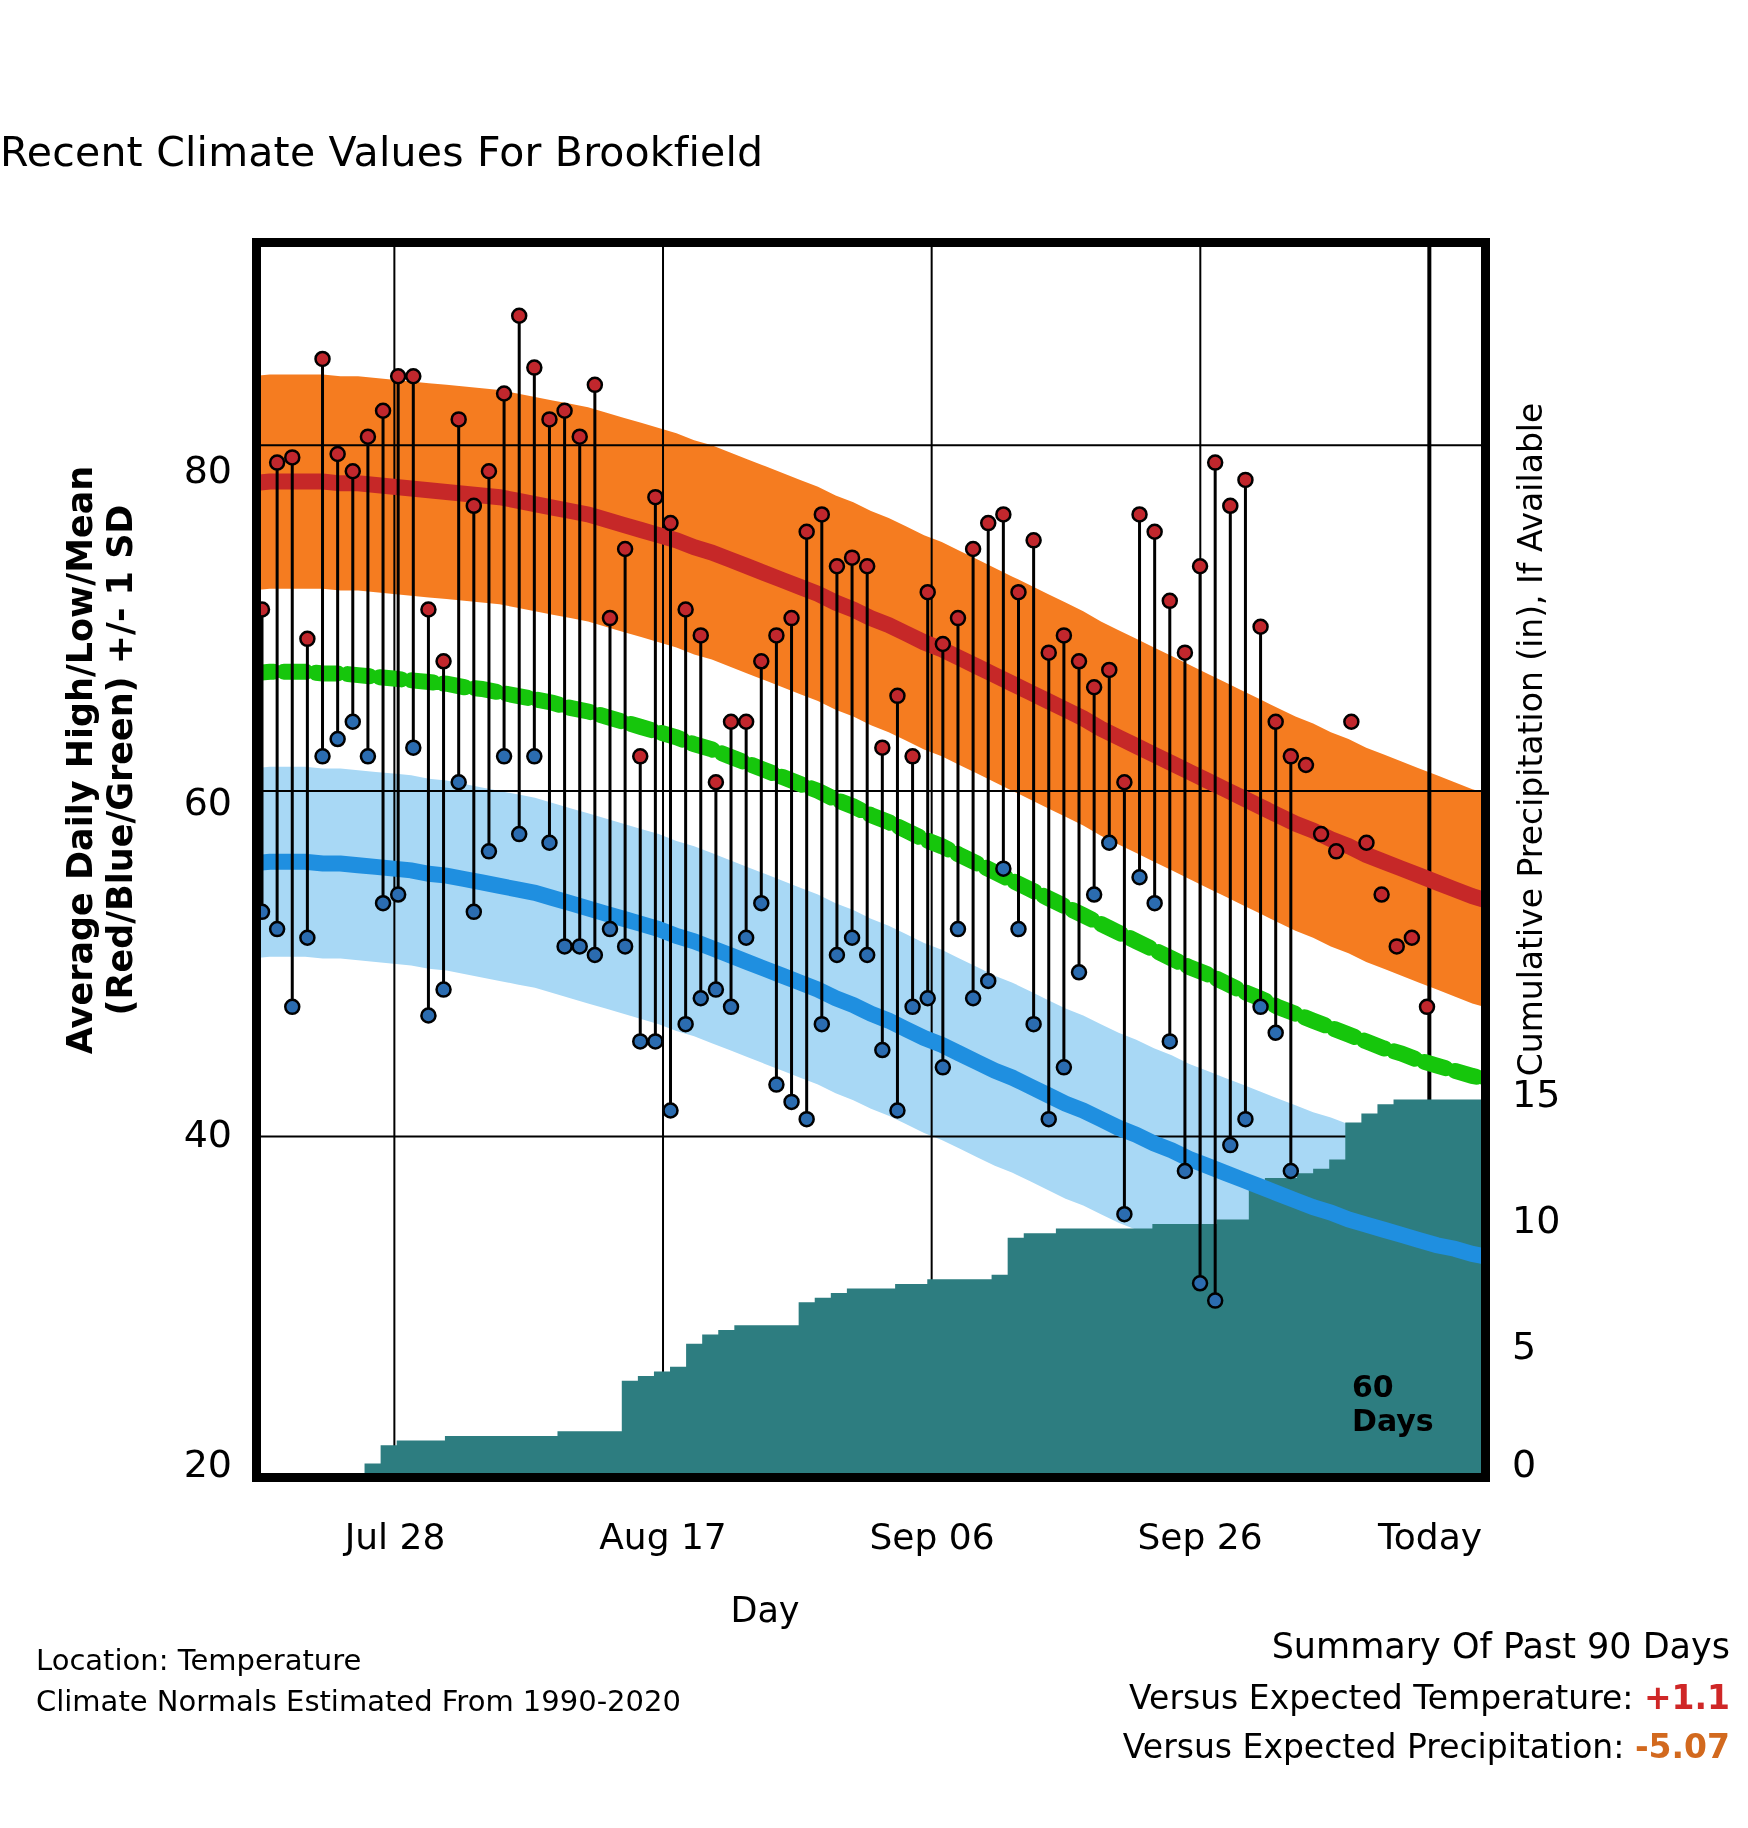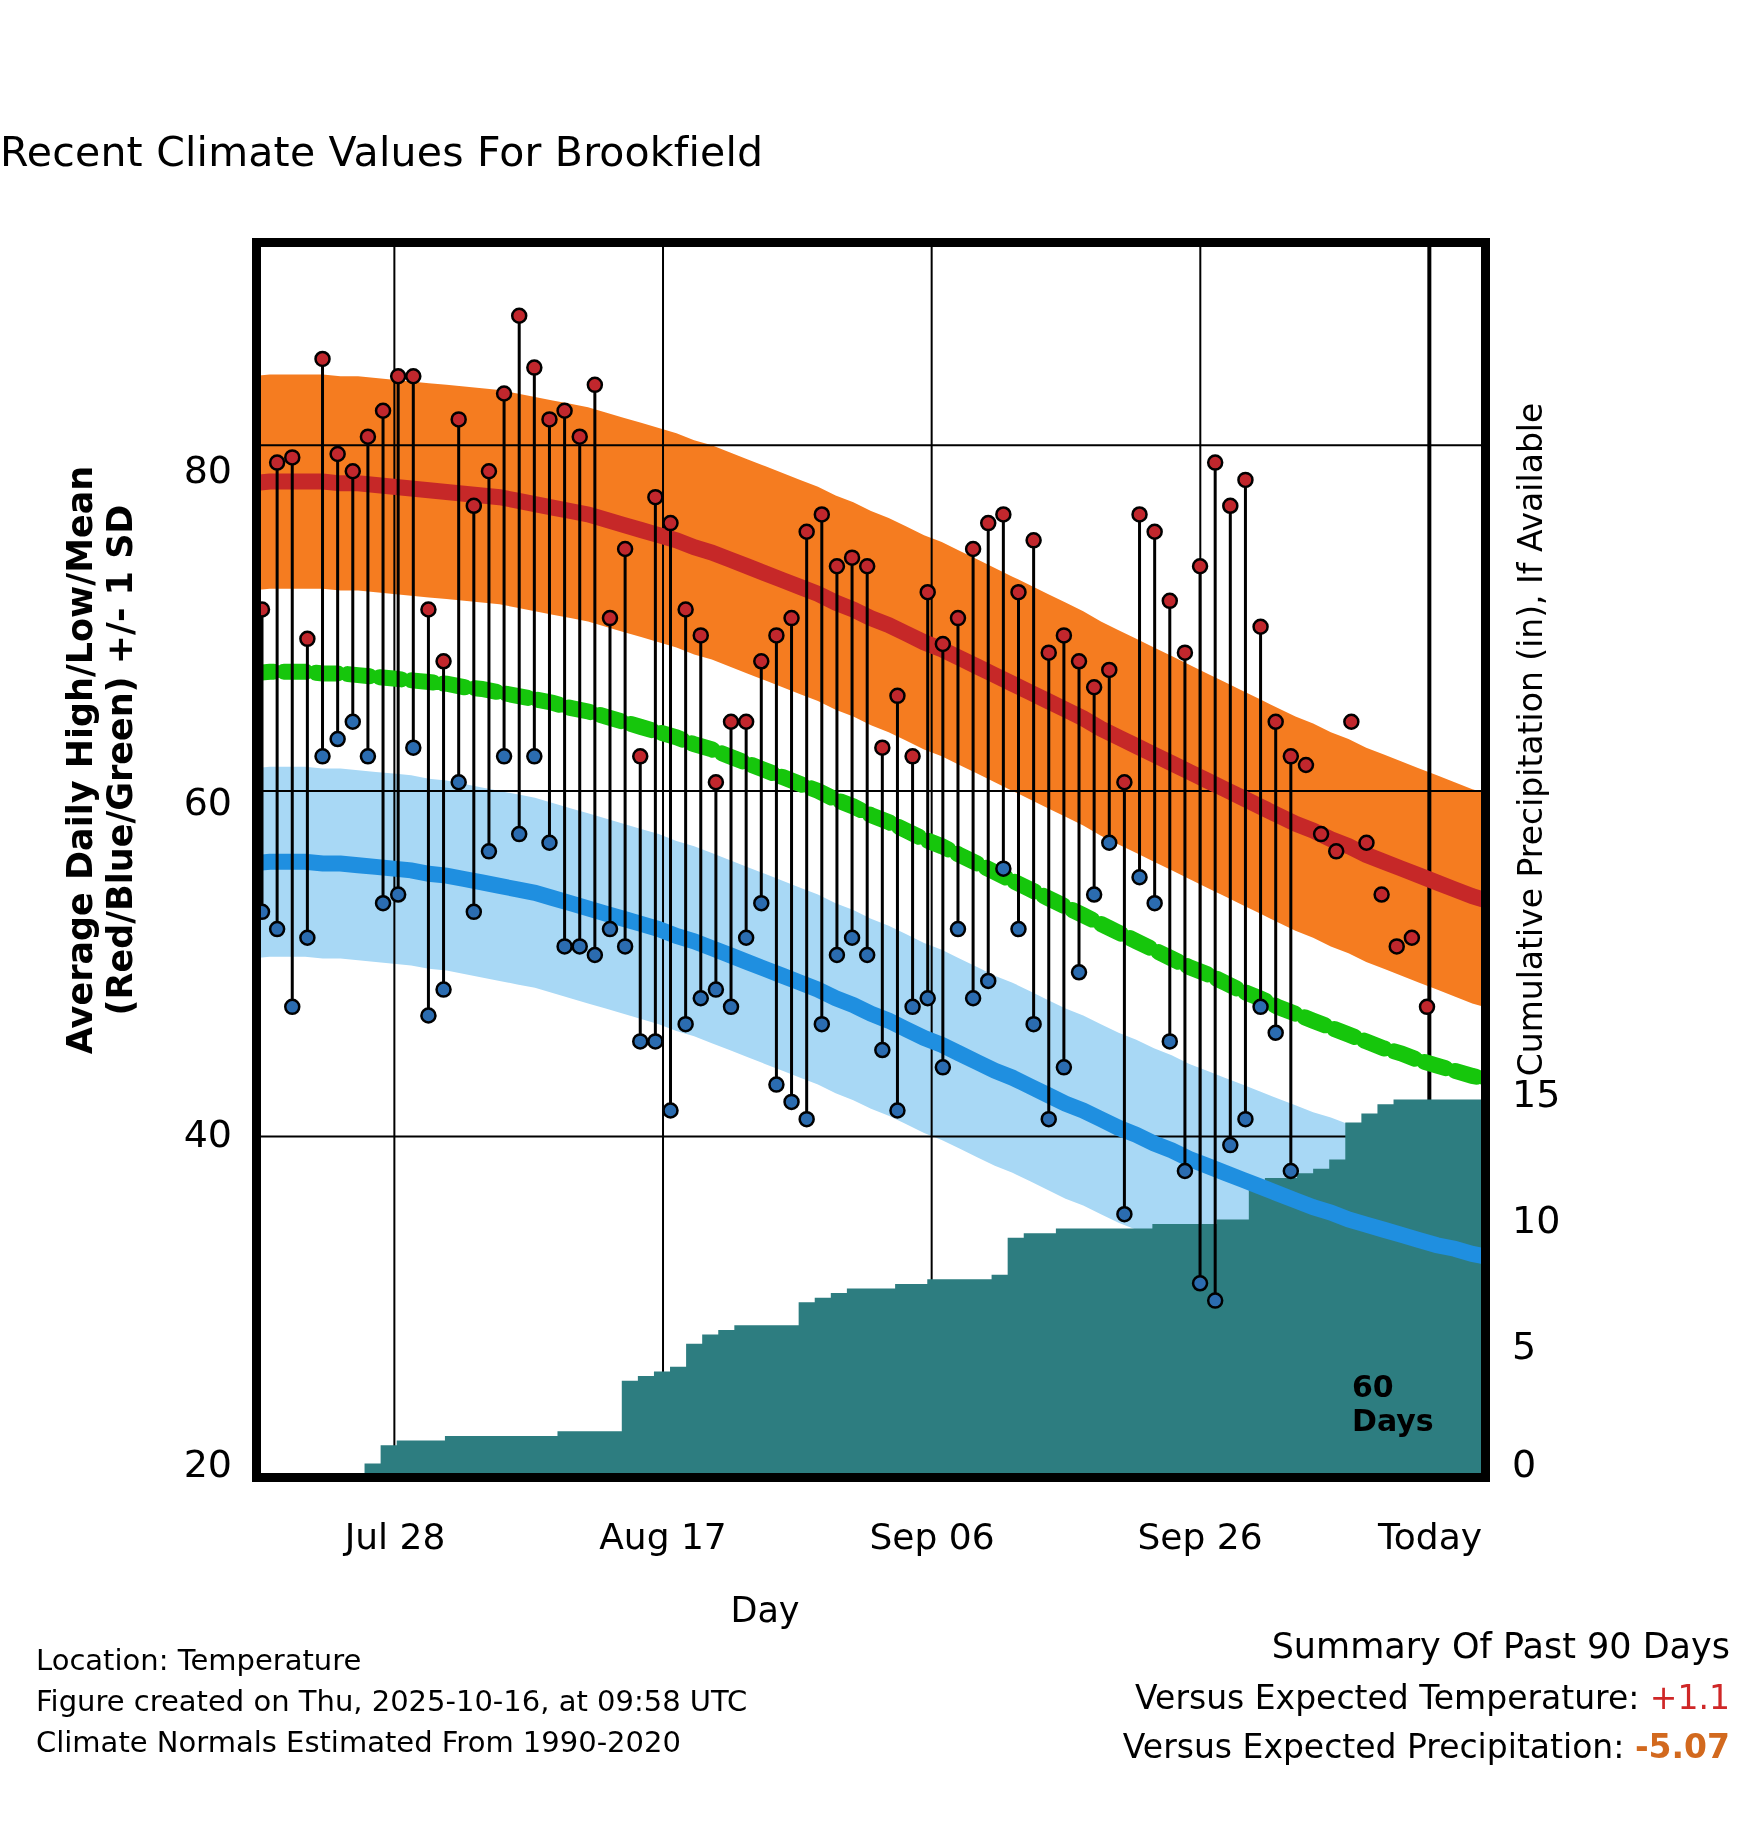--- a/index.html
+++ b/index.html
@@ -130,21 +130,21 @@
     font-size: 33px;
     line-height: 1.5;
   }
   .footer-right .summary-head {
     font-size: 35px;
   }
   .fr-row {
     white-space: nowrap;
   }
   .val-bold { font-weight: bold; }
-  .val-red { color: #cf2727; font-weight: normal; }
+  .val-red { color: #cf2727; font-weight: bold; }
   .val-orange { color: #d2691e; font-weight: bold; }
 </style>
 </head>
 <body>
 
 <div class="figure">
 
   <div class="chart-title">Recent Climate Values For Brookfield</div>
 
   <div class="ylabel-left">Average Daily High/Low/Mean (Red/Blue/Green) +/- 1 SD</div>
@@ -404,21 +404,20 @@
     <div class="plot-frame"></div>
   </div>
 
   <div class="days-annot">
     <div>60</div>
     <div>Days</div>
   </div>
 
   <div class="footer-left">
     <div>Location: Temperature</div>
-    <div>Figure created on Thu, 2025-10-16, at 09:58 UTC</div>
     <div>Climate Normals Estimated From 1990-2020</div>
   </div>
 
   <div class="footer-right">
     <div class="summary-head">Summary Of Past 90 Days</div>
     <div class="fr-row">
       <span>Versus Expected Temperature:</span>
       <span class="val-red">+1.1</span>
     </div>
     <div class="fr-row">

